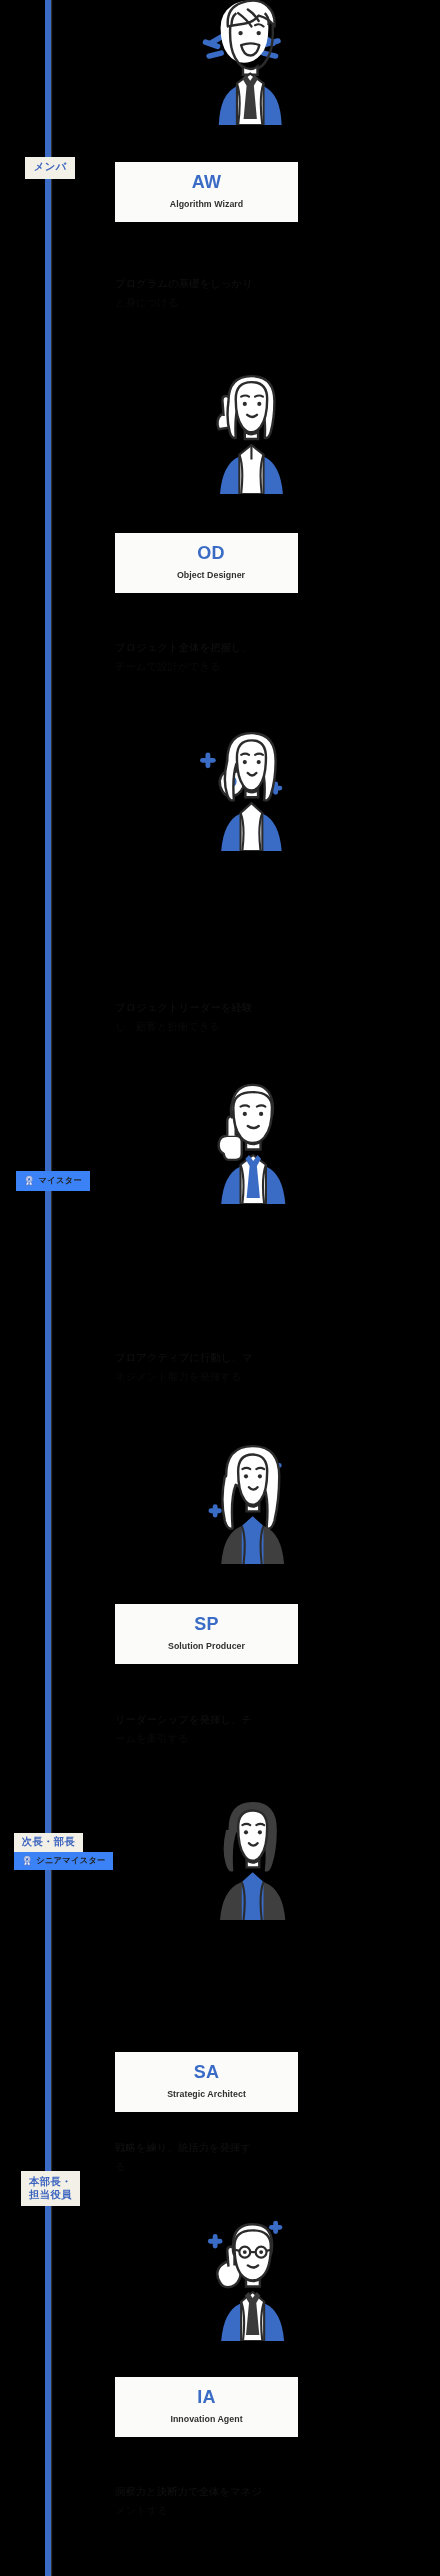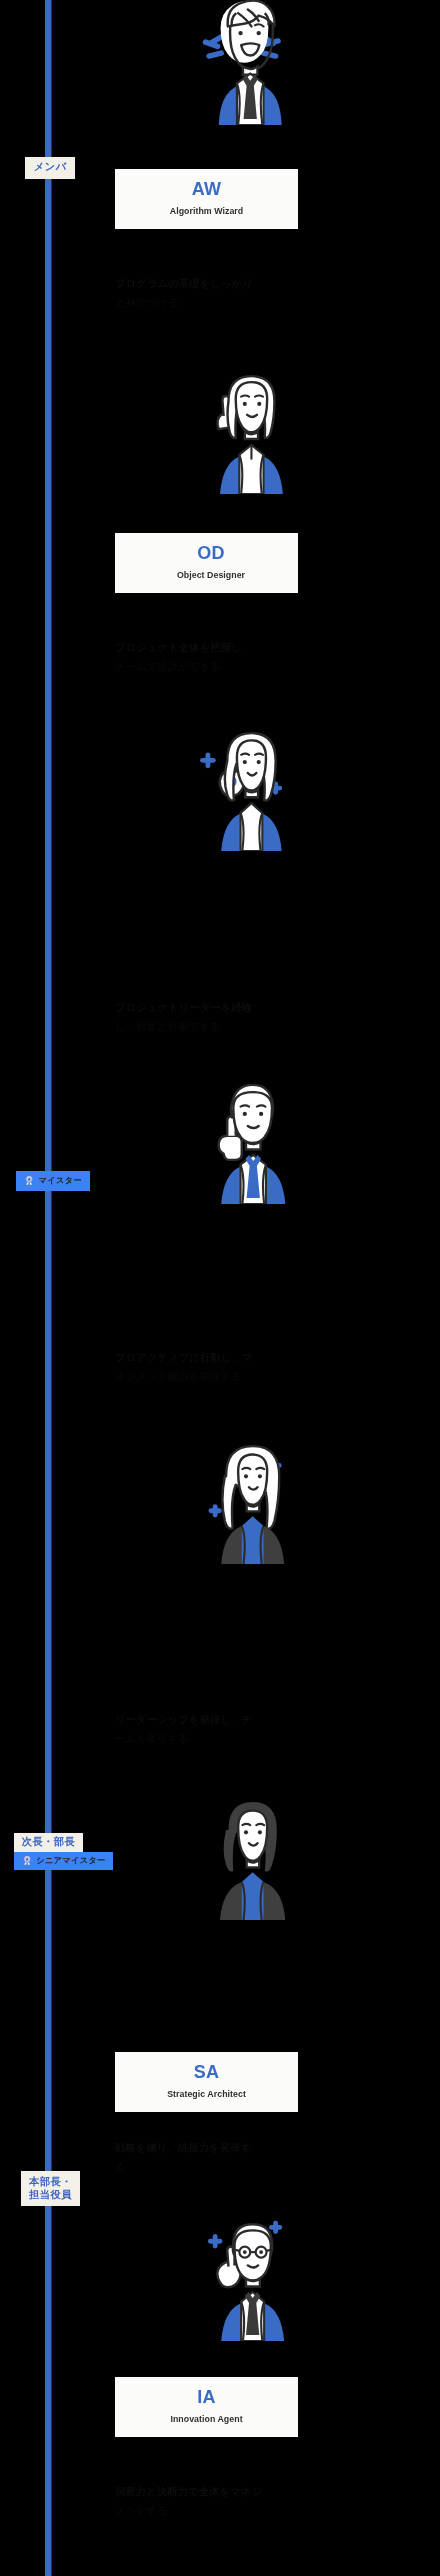--- a/index.html
+++ b/index.html
@@ -178,21 +178,21 @@
       <path d="M163 132 l7 10 l7 -10 l6 6 l-7 12 l5 55 l-22 0 l5 -55 l-7 -12 z" fill="#3b3b3b"></path>
     </svg>
   </div>
 
   <div class="badge-group" style="top:157px;left:13.3px;">
     <div class="badge cream">
       <span class="label">メンバ</span>
     </div>
   </div>
 
-  <div class="role-card" style="top:169px;">
+  <div class="role-card" style="top:162px;">
     <div class="role-abbr">AW</div>
     <div class="role-name">Algorithm Wizard</div>
   </div>
 
   <div class="role-desc" style="top:274px;">
     <span>プログラムの基礎をしっかり</span>
     <span class="line2">と身につける</span>
   </div>
 </div>
 
@@ -341,20 +341,24 @@
       <path d="M168 88 q7 8 14 0" stroke="#2b2b2b" stroke-width="4" fill="none" stroke-linecap="round"></path>
       <path d="M164 116 q10 8 21 0 l0 12 l-21 0 z" fill="#fff" stroke="#2b2b2b" stroke-width="4"></path>
 
       <path d="M122 215 q4 -50 32 -62 l20 -8 l20 8 q28 12 32 62 z" fill="#3f3f3f"></path>
 
       <path d="M156 152 l18 -16 l18 16 l0 63 l-36 0 z" fill="#3a6cc6"></path>
       <path d="M156 152 q8 20 3 63 M192 152 q-8 20 -3 63" stroke="#2b2b2b" stroke-width="3.5" fill="none"></path>
     </svg>
   </div>
 
+  <div class="role-card" style="top:172px;">
+    <div class="role-abbr">SP</div>
+    <div class="role-name">Solution Producer</div>
+  </div>
 
   <div class="role-desc" style="top:278px;">
     <span>リーダーシップを発揮し、チ</span>
     <span class="line2">ームを牽引する</span>
   </div>
 </div>
 
 <div class="stage" style="top:1778px;height:358px;">
 
   <div class="avatar" style="top:12px;">

